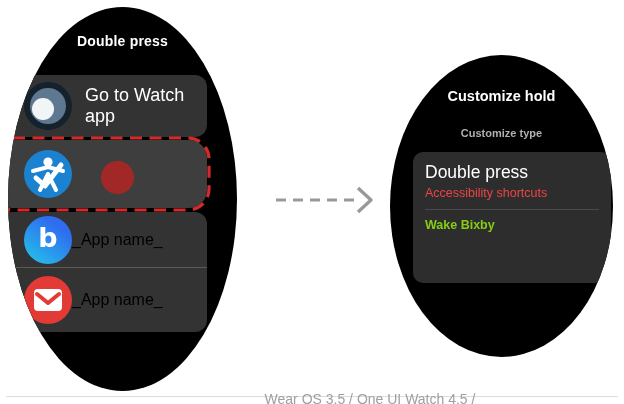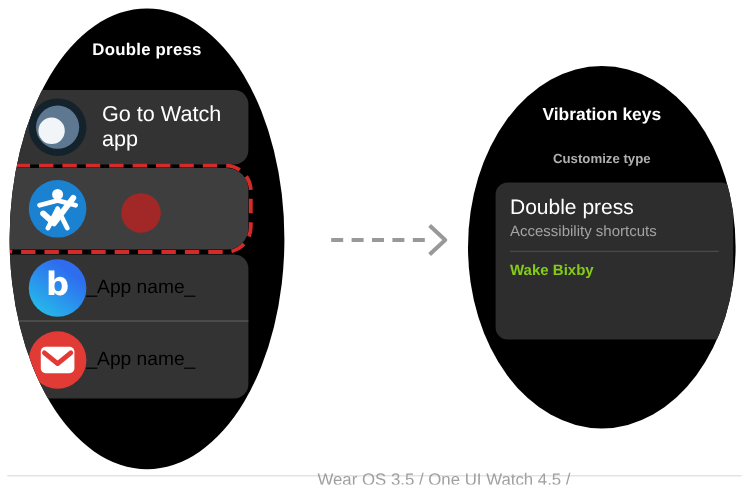--- a/index.html
+++ b/index.html
@@ -115,26 +115,26 @@
       </div>
     </div>
   </div>
 
   <svg class="flow-arrow" viewBox="0 0 104 32">
     <line x1="2" y1="16" x2="80" y2="16" stroke="#999" stroke-width="3.2" stroke-dasharray="10 7"></line>
     <polyline points="84,4 97,16 84,28" fill="none" stroke="#999" stroke-width="3.4" stroke-linejoin="round"></polyline>
   </svg>
 
   <div class="watch-right">
-    <div class="screen-title">Vibration keys</div>
+    <div class="screen-title">Customize hold</div>
     <div class="screen-sub">Customize type</div>
     <div class="settings-card">
       <div>
         <div class="setting-label">Double press</div>
-        <div class="setting-value" style="color:#a3a3a3;">Accessibility shortcuts</div>
+        <div class="setting-value" style="color:#ef4444;">Accessibility shortcuts</div>
       </div>
       <div class="settings-divider"></div>
       <div>
         <div class="setting-value" style="color:#84cc16;font-weight:bold;">Wake Bixby</div>
       </div>
     </div>
   </div>
 
   <div class="footer-line"></div>
   <div class="footer-caption">Wear OS 3.5 / One UI Watch 4.5 /</div>

